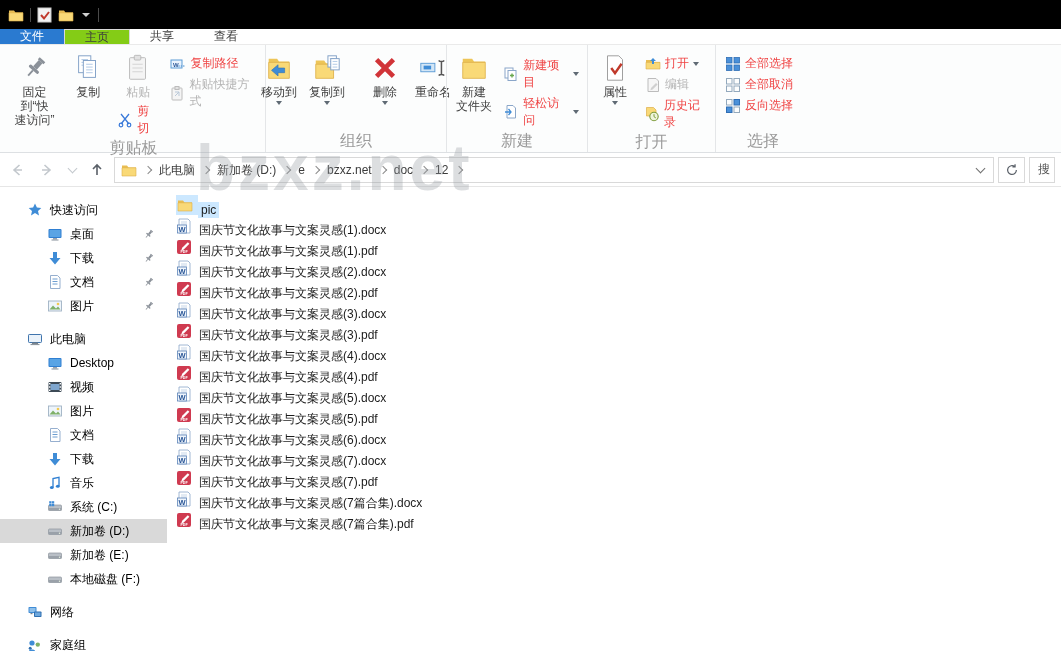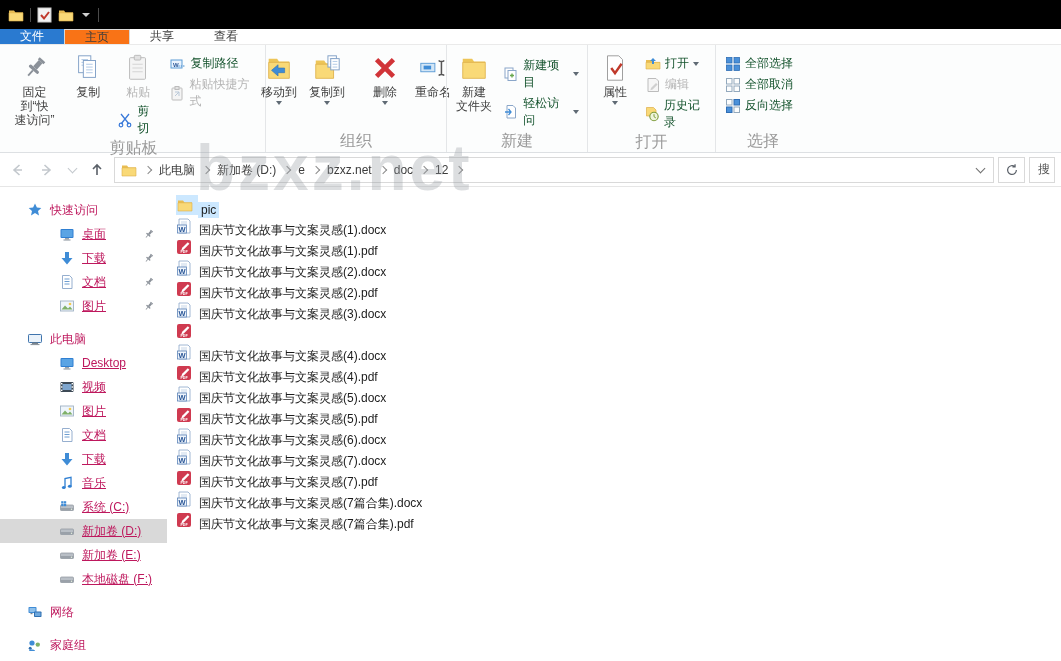--- a/index.html
+++ b/index.html
@@ -10,54 +10,54 @@
   
   .titlebar { height:29px; background:#000; display:flex; align-items:center; padding-left:8px; gap:6px; }
   .tb-sep { width:1px; height:14px; background:#4a4a4a; }
   .tb-ico svg { display:block; }
   .tb-caret { width:0; height:0; border-left:4px solid transparent; border-right:4px solid transparent; border-top:4px solid #cfcfcf; margin:0 2px; }
 
   
   .tabrow { height:16px; background:#fff; display:flex; align-items:stretch; border-bottom:1px solid #eaeaea; }
   .tab-file { background:#2a7ad0; color:#fff; padding:0 20px; display:flex; align-items:center; }
   .tab { padding:0 20px; display:flex; align-items:center; color:#3c3c3c; }
-  .tab.active { background:#f97316; border:1px solid #d8d8d8; border-bottom:none; position:relative; z-index:2; }
+  .tab.active { background:#84cc16; border:1px solid #d8d8d8; border-bottom:none; position:relative; z-index:2; }
 
   
   .ribbon { height:108px; background:#fcfdfd; border-bottom:1px solid #dde0e3; display:flex; align-items:stretch; padding-left:2px; position:relative; }
   .rgroup { display:flex; flex-direction:column; position:relative; padding:2px 4px 0 4px; }
   .rgroup + .rgroup { border-left:1px solid #e4e6e8; }
   .g-body { display:flex; flex:1; align-items:flex-start; gap:2px; }
   .g-label { text-align:center; color:#9b9b9b; font-size:16px; height:20px; line-height:18px; }
   .rb-lg { display:flex; flex-direction:column; align-items:center; padding:4px 4px 2px; min-width:46px; cursor:default; }
   .rb-lg .ri { height:34px; display:flex; align-items:center; justify-content:center; }
   .rb-lbl { text-align:center; line-height:14px; white-space:pre-line; color:#3f3f3f; }
-  .rb-sm { display:flex; align-items:center; gap:4px; padding:2px 4px; color:#14532d; }
+  .rb-sm { display:flex; align-items:center; gap:4px; padding:2px 4px; color:#ef4444; }
   .rb-sm .ri { width:17px; height:17px; display:flex; align-items:center; justify-content:center; }
   .disabled .rb-lbl, .rb-sm.disabled { color:#b4b4b4; }
   .caret { width:0; height:0; border-left:3.5px solid transparent; border-right:3.5px solid transparent; border-top:4px solid #5f6a74; margin-top:2px; }
   .col { display:flex; flex-direction:column; }
   .subsep { width:1px; background:#e7e9ea; margin:6px 4px; align-self:stretch; }
 
   
   .addrbar { height:34px; display:flex; align-items:center; padding:0 6px 0 4px; gap:4px; border-bottom:1px solid #e6e6e6; background:#fff; }
   .nav-btn { width:26px; height:26px; display:flex; align-items:center; justify-content:center; }
   .addr-box { flex:1; height:26px; border:1px solid #d9d9d9; background:#fff; display:flex; align-items:center; padding:0 2px 0 6px; }
   .crumb { padding:0 7px; color:#3c3c3c; height:24px; line-height:24px; white-space:nowrap; }
   .bc-sep { width:6px; height:6px; border-top:1px solid #8a8a8a; border-right:1px solid #8a8a8a; transform:rotate(45deg); margin:0 1px; flex:0 0 auto; }
   .addr-caret { margin-left:auto; width:22px; display:flex; justify-content:center; }
   .chev-down { width:7px; height:7px; border-right:1.5px solid #6f6f6f; border-bottom:1.5px solid #6f6f6f; transform:rotate(45deg); margin-top:-3px; }
   .refresh-box { width:27px; height:26px; border:1px solid #d9d9d9; display:flex; align-items:center; justify-content:center; }
   .search-box { width:26px; height:26px; border:1px solid #d9d9d9; display:flex; align-items:center; padding-left:8px; overflow:hidden; color:#555; }
 
   
   .main { display:flex; height:490px; }
   .sidebar { width:167px; padding-top:11px; flex:0 0 auto; }
-  .si { height:24px; display:flex; align-items:center; padding-left:27px; position:relative; cursor:default; color:#be185d; }
-  .si.lvl2 { padding-left:59px;text-decoration:underline; }
+  .si { height:24px; display:flex; align-items:center; padding-left:27px; position:relative; cursor:default; color:#000000; }
+  .si.lvl2 { padding-left:47px; }
   .si.gap { margin-top:9px; }
   .si.sel { background:#d9d9d9; }
   .si-ico { margin-right:7px; flex:0 0 auto; }
   .si-pin { position:absolute; right:12px; top:6px; }
   .filelist { padding-top:7px; padding-left:9px; }
   .fr { height:21px; display:flex; align-items:center; cursor:default; }
   .fr .fi { margin-right:4px; flex:0 0 auto; }
   .fr-name { color:#1b1b1b; padding:1px 3px; white-space:nowrap;margin-top:10px; }
   .fr.sel .fr-name { background:#cce8ff; }
   .fr.sel .fi-wrap { background:#cce8ff; }
@@ -684,20 +684,21 @@
       <div class="fr">
         <svg class="fi" width="16" height="16">
             <use href="#sym-word"></use>
           </svg>
         <span class="fr-name">国庆节文化故事与文案灵感(3).docx</span>
       </div>
       <div class="fr">
         <svg class="fi" width="16" height="16">
             <use href="#sym-pdf"></use>
           </svg>
+        <span class="fr-name">国庆节文化故事与文案灵感(3).pdf</span>
       </div>
       <div class="fr">
         <svg class="fi" width="16" height="16">
             <use href="#sym-word"></use>
           </svg>
         <span class="fr-name">国庆节文化故事与文案灵感(4).docx</span>
       </div>
       <div class="fr">
         <svg class="fi" width="16" height="16">
             <use href="#sym-pdf"></use>

